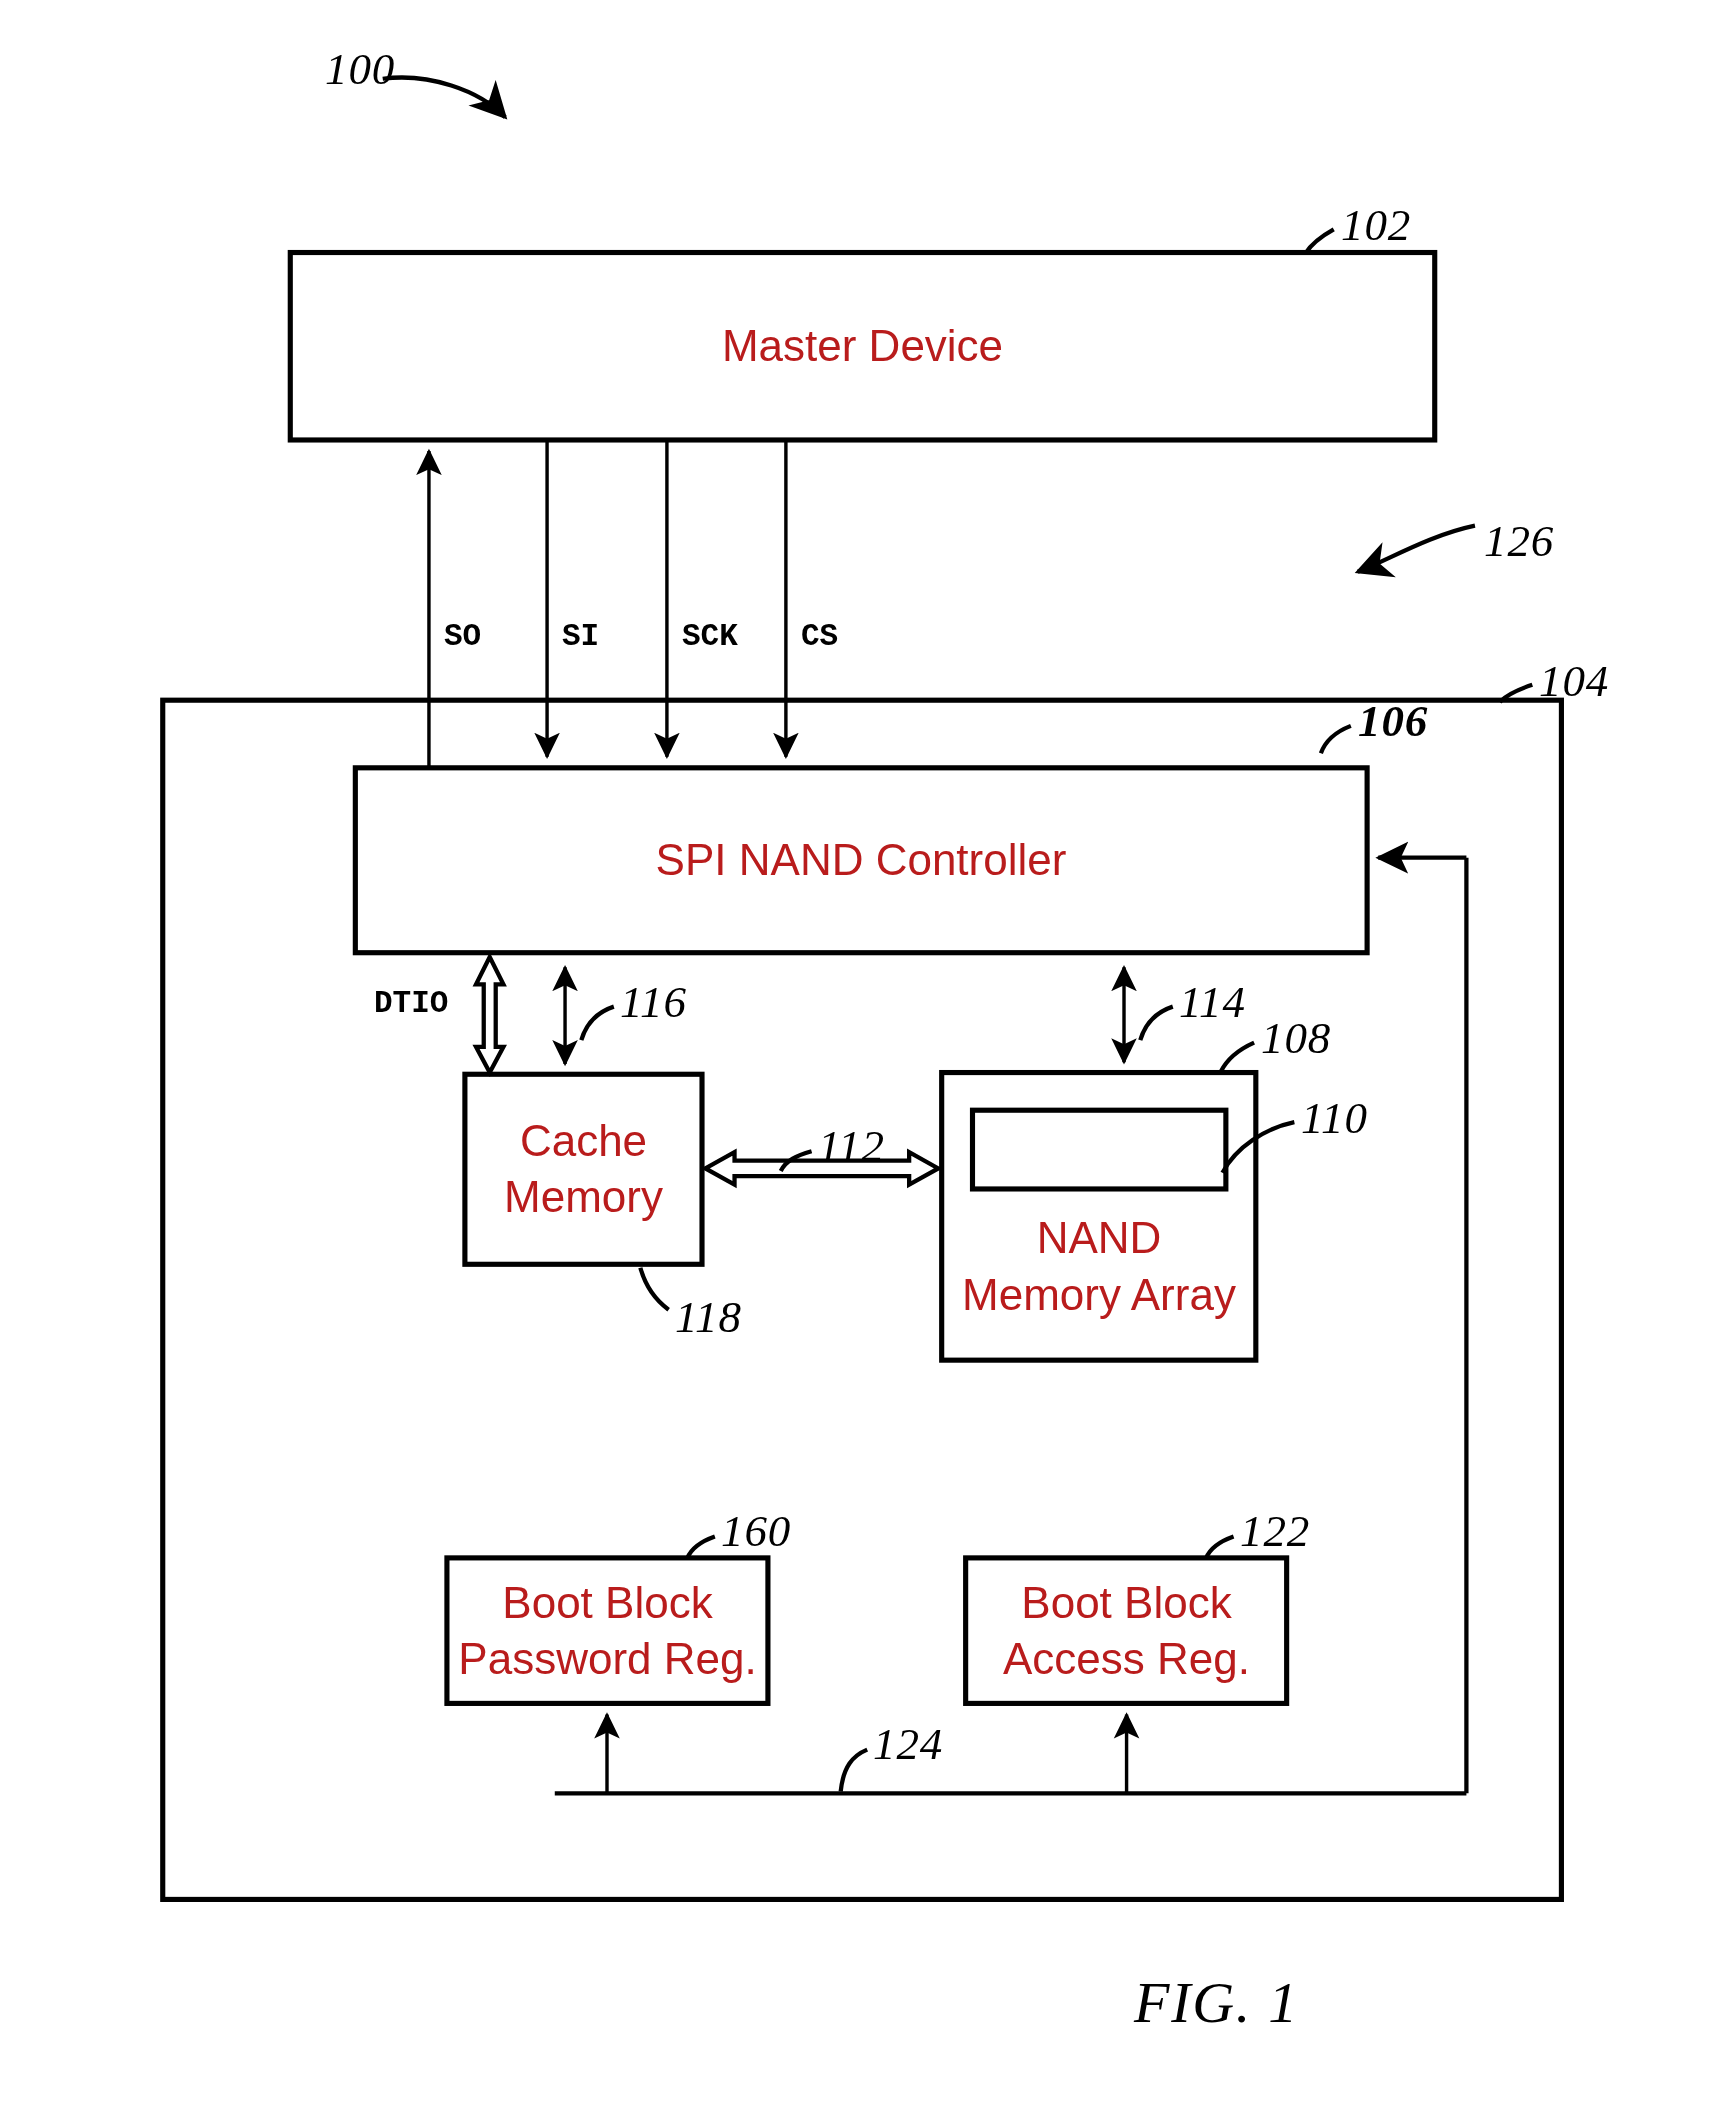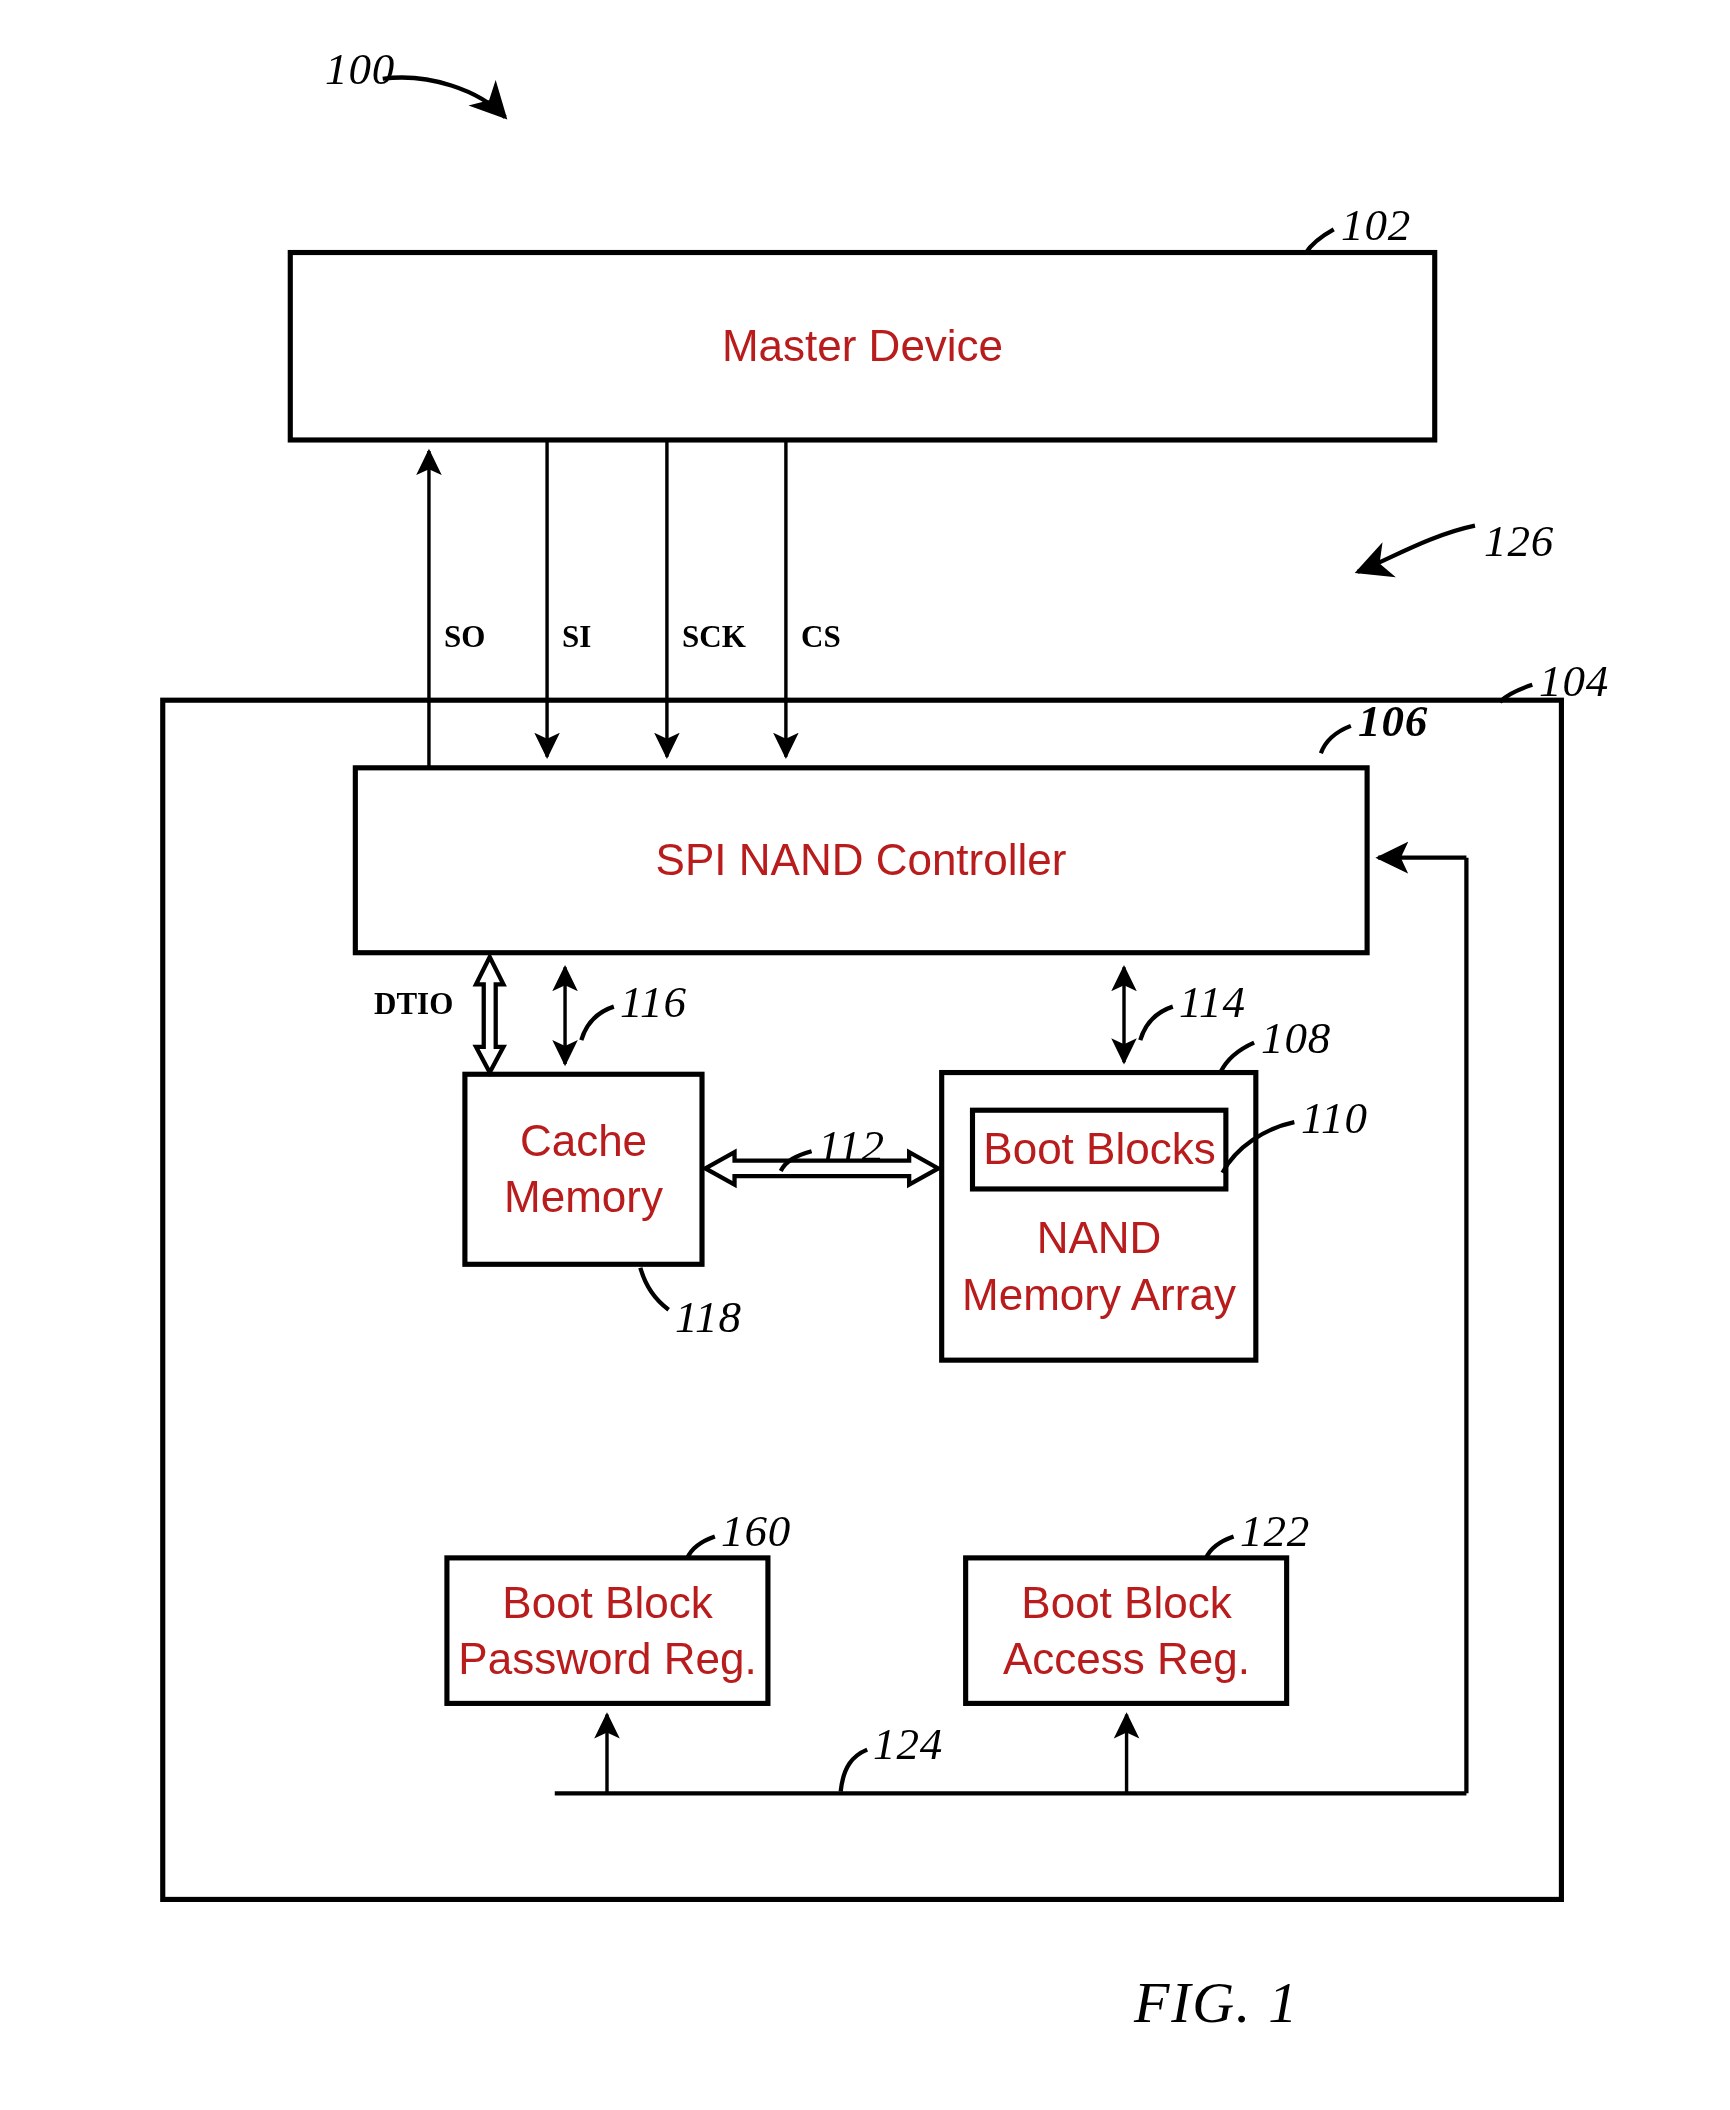--- a/index.html
+++ b/index.html
@@ -33,21 +33,21 @@
     text-align: center;
     line-height: 1.28;
     font-family: "Liberation Sans", sans-serif;
     font-size: 44px;
     color: #b91c1c;
     white-space: pre-line;
     pointer-events: none;
   }
   .signal-label {
     position: absolute;
-    font-family: Liberation Serif, serif;
+    font-family: Liberation Mono, monospace;
     font-size: 31px;
     font-weight: bold;
     color: #000000;
   }
   .ref-num {
     position: absolute;
     font-family: "Liberation Serif", serif;
     font-style: italic;
     font-size: 45px;
     letter-spacing: 0.9px;
@@ -199,21 +199,20 @@
     </g>
   </svg>
 
   <div class="box-label" style="left:290px; top:253px; width:1145px; height:187px;">Master Device</div>
 
   <div class="box-label" style="left:465px; top:1074px; width:237px; height:190px;">Cache
 Memory</div>
 
   <div class="box-label" style="left:355px; top:768px; width:1012px; height:185px;">SPI NAND Controller</div>
 
-  <div class="box-label" style="left:973px; top:1110px; width:253px; height:79px;">Boot Blocks</div>
 
   <div class="box-label" style="left:942px; top:1211px; width:314px; height:111px;">NAND
 Memory Array</div>
 
   <div class="box-label" style="left:447px; top:1558px; width:321px; height:146px;">Boot Block
 Password Reg.</div>
 
   <div class="box-label" style="left:966px; top:1558px; width:321px; height:146px;">Boot Block
 Access Reg.</div>
 

